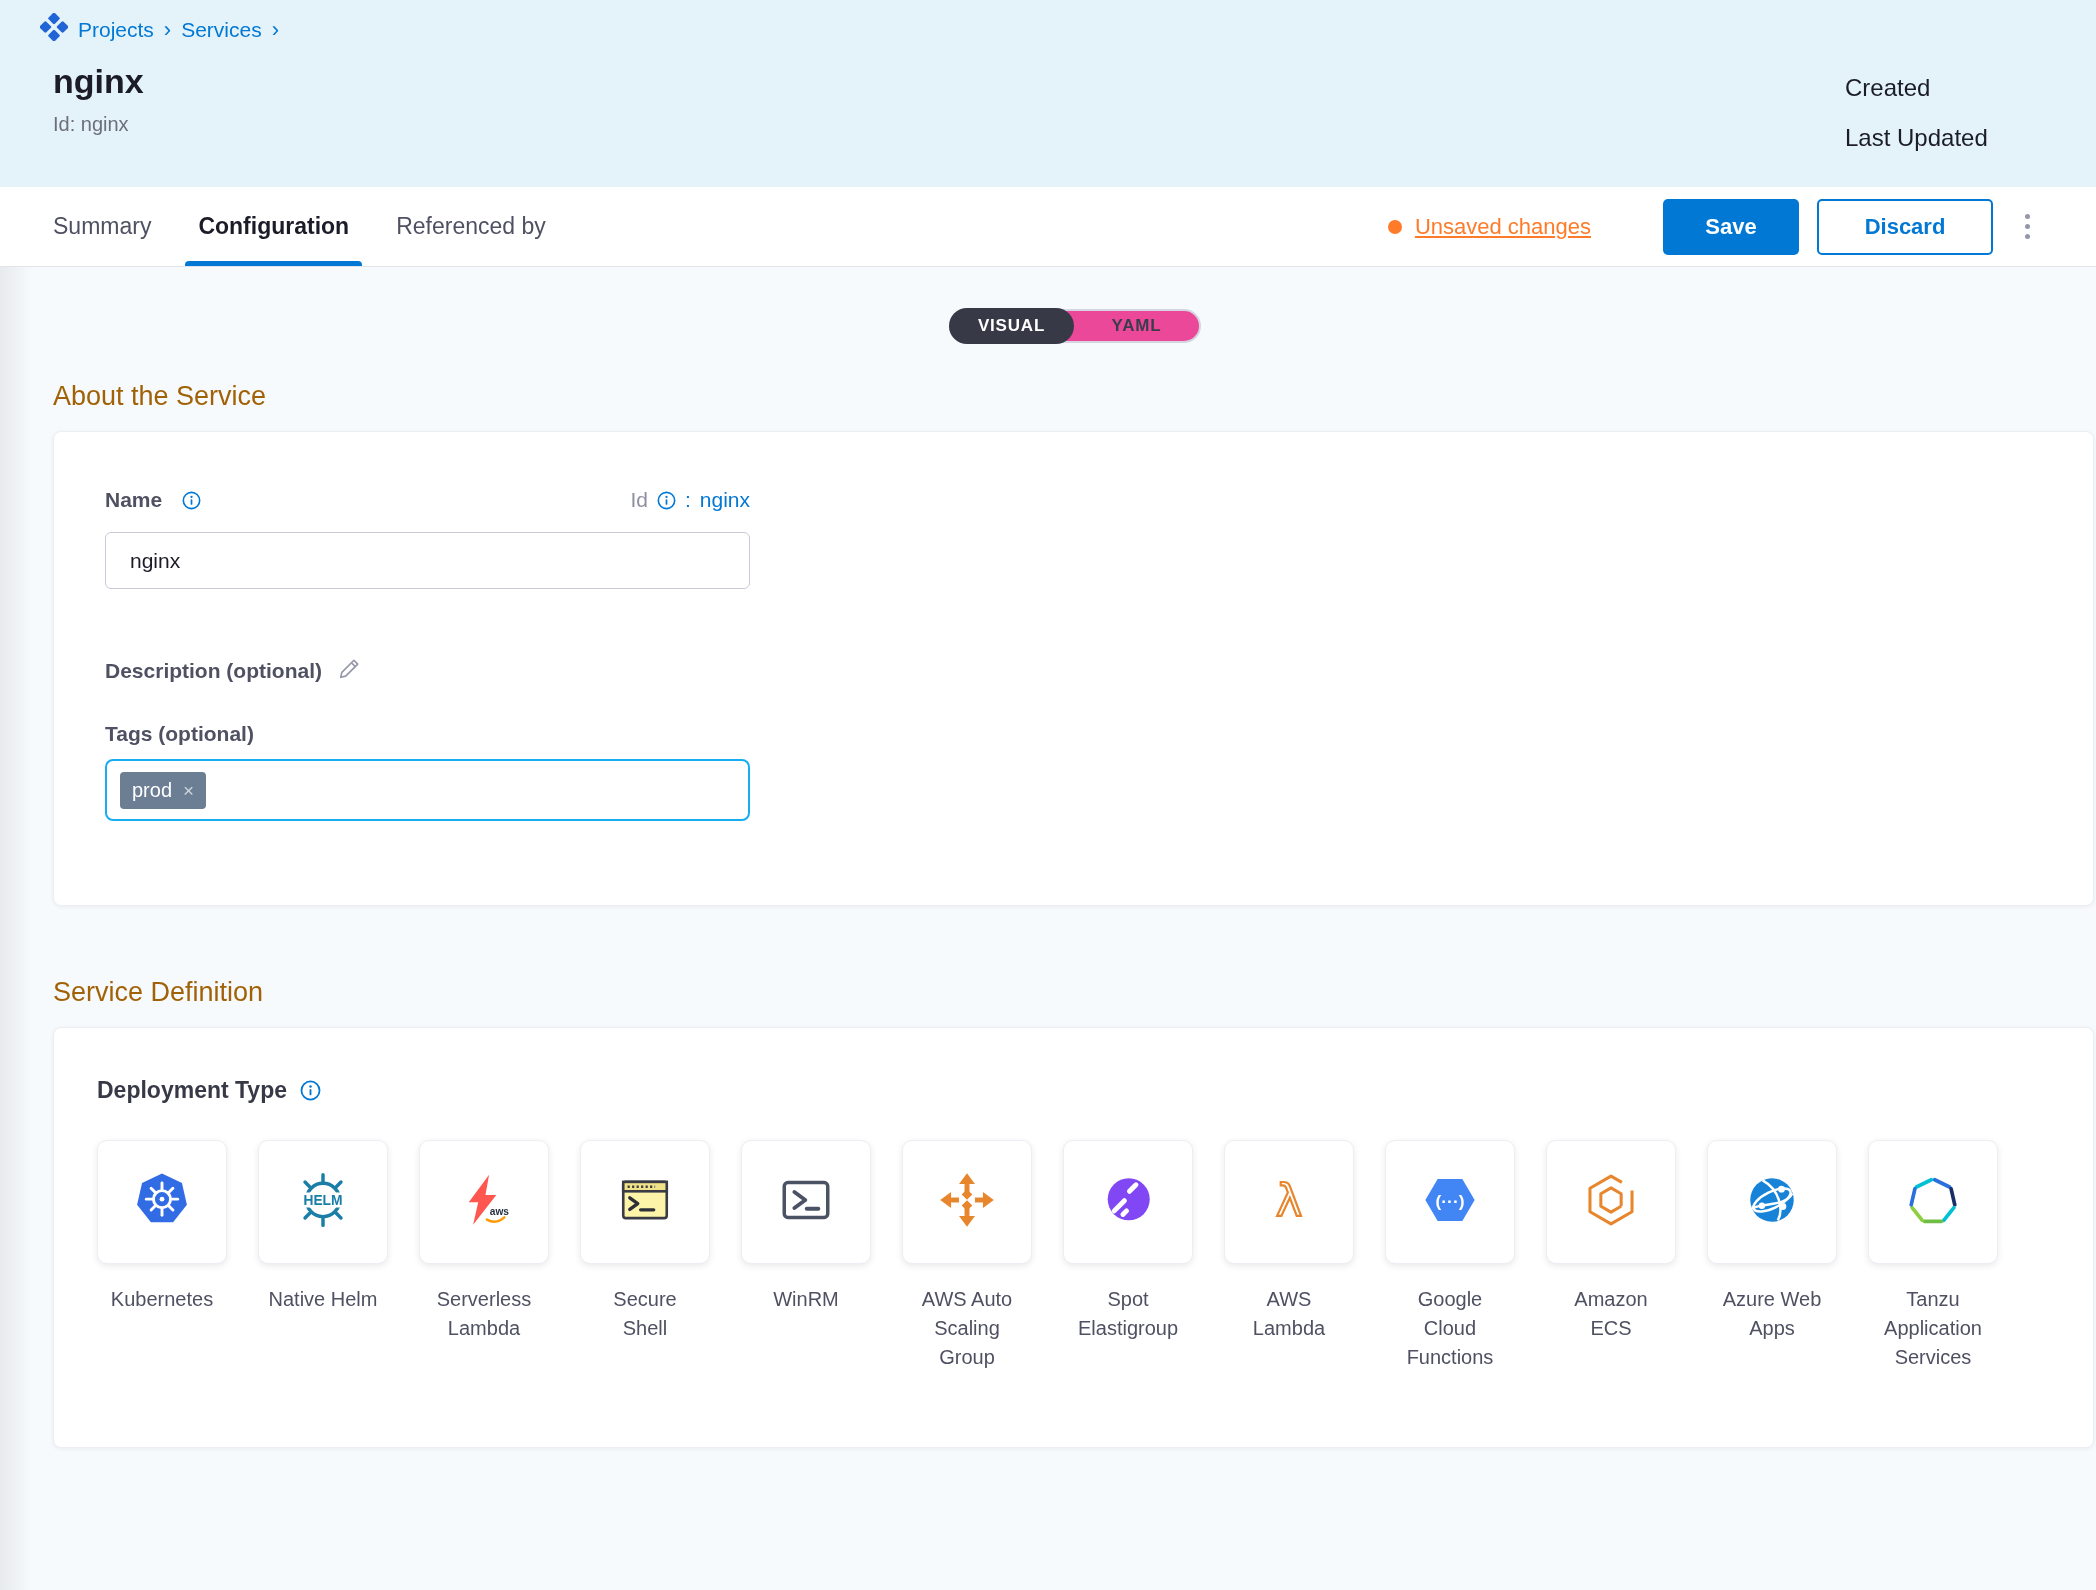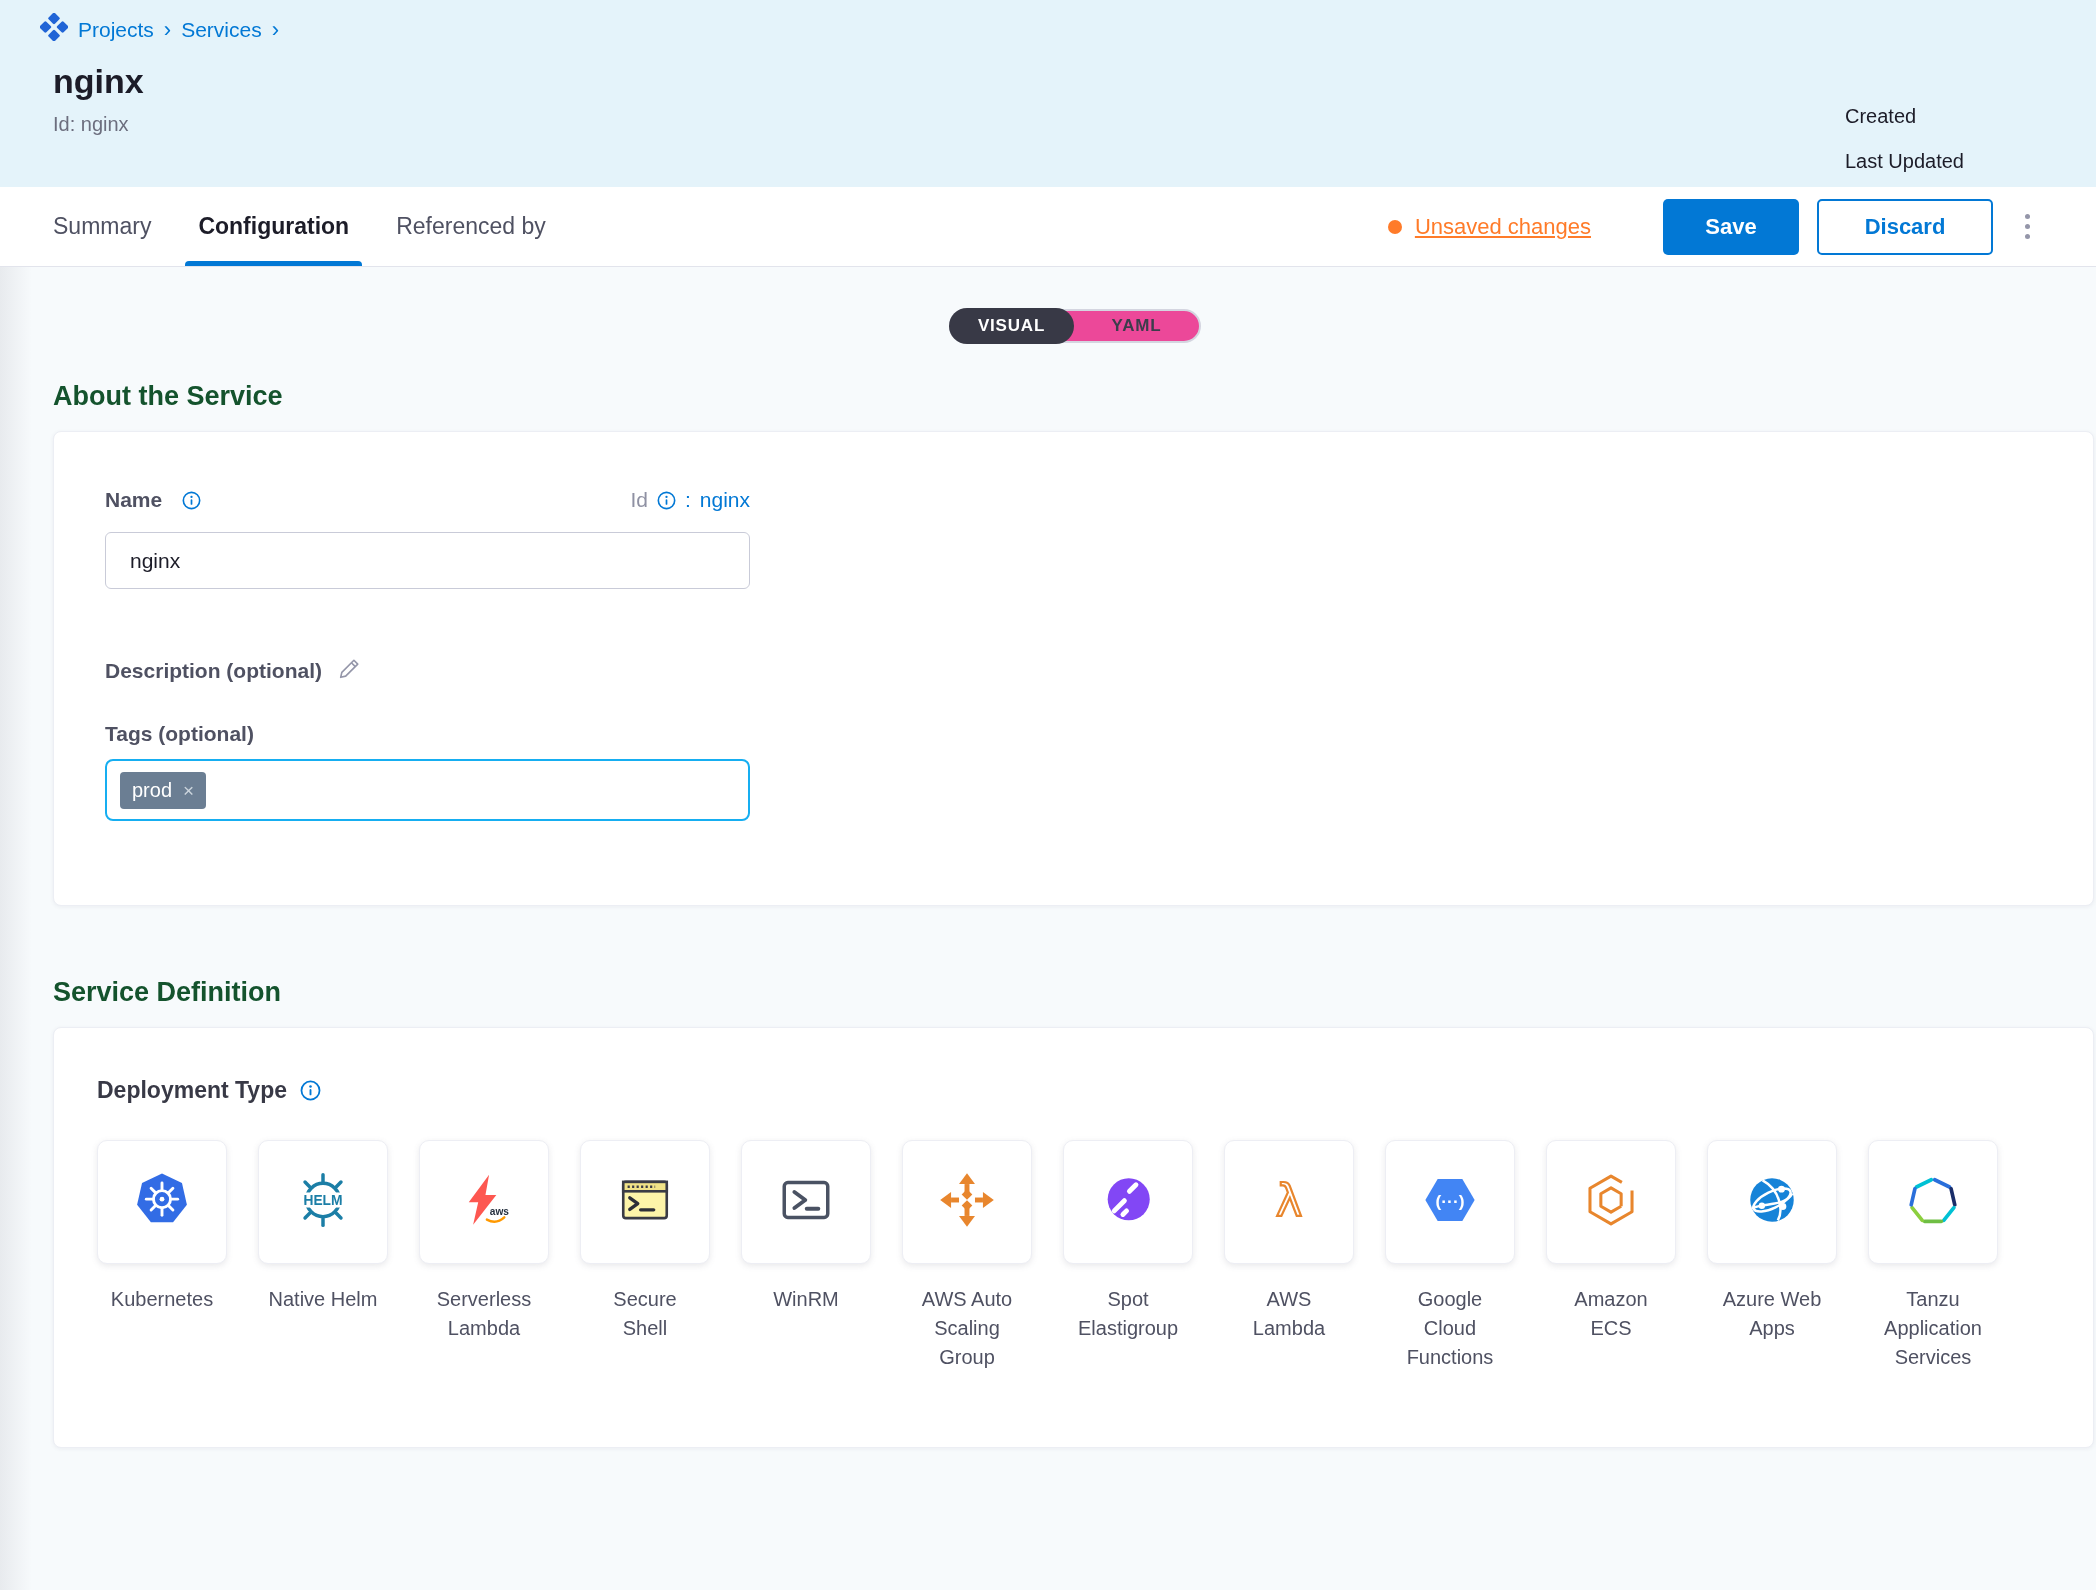--- a/index.html
+++ b/index.html
@@ -23,21 +23,21 @@
     background: #e4f3fa;
     padding: 13px 8px 0 40px;
   }
   .breadcrumb { display: flex; align-items: center; gap: 10px; font-size: 21px; color: #0278d5; }
   .breadcrumb a { color: #0278d5; text-decoration: none; cursor: pointer; }
   .crumb-sep { font-size: 22px; line-height: 21px; color: #0278d5; }
   .page-title { margin: 16px 0 0 13px; font-size: 34px; font-weight: 600; color: #1c1c28; }
   .entity-id { margin: 12px 0 0 13px; font-size: 20px; color: #6c6e7e; }
   .header-meta {
     position: absolute; left: 1845px; top: 74px;
-    display: grid; row-gap: 22px; font-size: 20px; color: #1c1c28; margin-top: 31px;
+    display: grid; row-gap: 22px; font-size: 24px; color: #1c1c28;
   }
   
   .tabbar {
     height: 80px; background: #fff; border-bottom: 1px solid #e2e4ec;
     display: flex; align-items: center; padding-left: 40px; position: relative;
   }
   .tabs { display: flex; gap: 21px; height: 100%; }
   .tab {
     position: relative; display: flex; align-items: center; padding: 0 13px;
     font-size: 23px; color: #4f5162; cursor: pointer; white-space: nowrap;
@@ -63,21 +63,21 @@
     display: flex; align-items: center;
   }
   .toggle-opt {
     flex: 1; text-align: center; font-size: 17px; font-weight: 700;
     letter-spacing: 0.8px; color: #3c3d4c; cursor: pointer; line-height: 32px;
   }
   .toggle-opt.selected {
     background: #383946; color: #fff; border-radius: 18px;
     margin: -2px 0 -2px -2px; height: 36px; line-height: 36px;
   }
-  .section-heading { font-size: 27px; font-weight: 700; color: #14532d; }
+  .section-heading { font-size: 27px; font-weight: 400; color: #a16207; }
   .heading-about { padding-top: 114px; }
   .heading-sd { margin-top: 71px; }
   .card {
     margin-top: 19px; background: #fff;
     border: 1px solid #eceef4; border-radius: 8px;
     box-shadow: 0 1px 4px rgba(40,41,61,0.06);
   }
   .about-card { height: 475px; padding: 56px 0 0 51px; }
   .form-col { width: 645px; }
   .label-row { display: flex; justify-content: space-between; align-items: center; }

